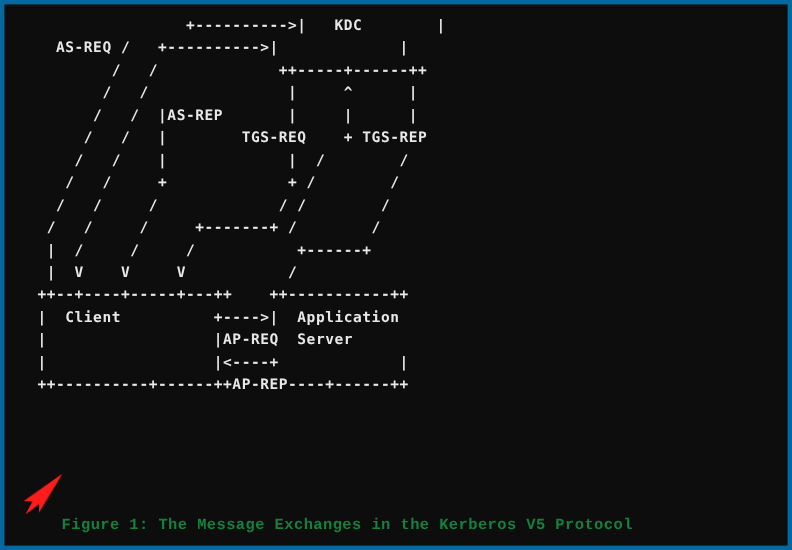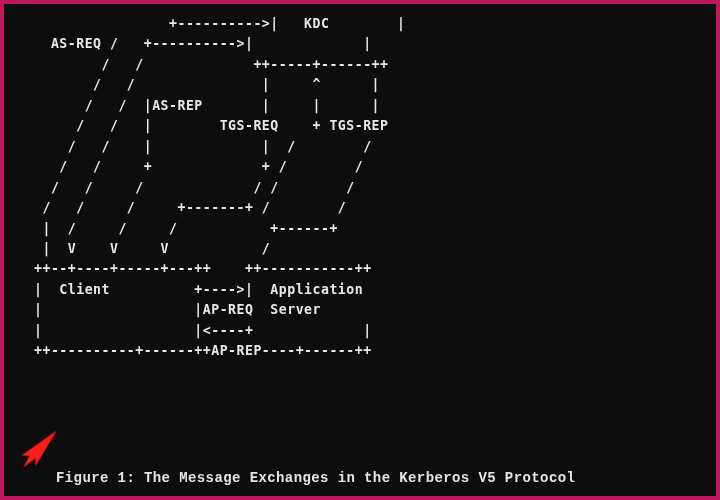--- a/index.html
+++ b/index.html
@@ -6,35 +6,35 @@
   html, body {
     width: 720px;
     height: 500px;
     overflow: hidden;
     background: #0d0d0d;
     font-family: "Menlo", "Consolas", "Courier New", monospace;
   }
   .frame {
     width: 720px;
     height: 500px;
-    border: 4px solid #be185d;
+    border: 4px solid #0369a1;
     background: #0d0d0d;
     position: relative;
     padding: 10px 22px 8px 30px;
   }
   pre.diagram {
     color: #e8e8e8;
     font-size: 13.2px;
     line-height: 1.55;
     letter-spacing: 0.5px;
     white-space: pre;
     font-weight: 600;
   }
   .caption {
-    color: #e5e5e5;
+    color: #15803d;
     font-size: 14px;
     font-weight: 600;
     letter-spacing: 0.4px;
     position: absolute;
     bottom: 10px;
     left: 52px;
   }
   .arrow {
     position: absolute;
     bottom: 26px;

